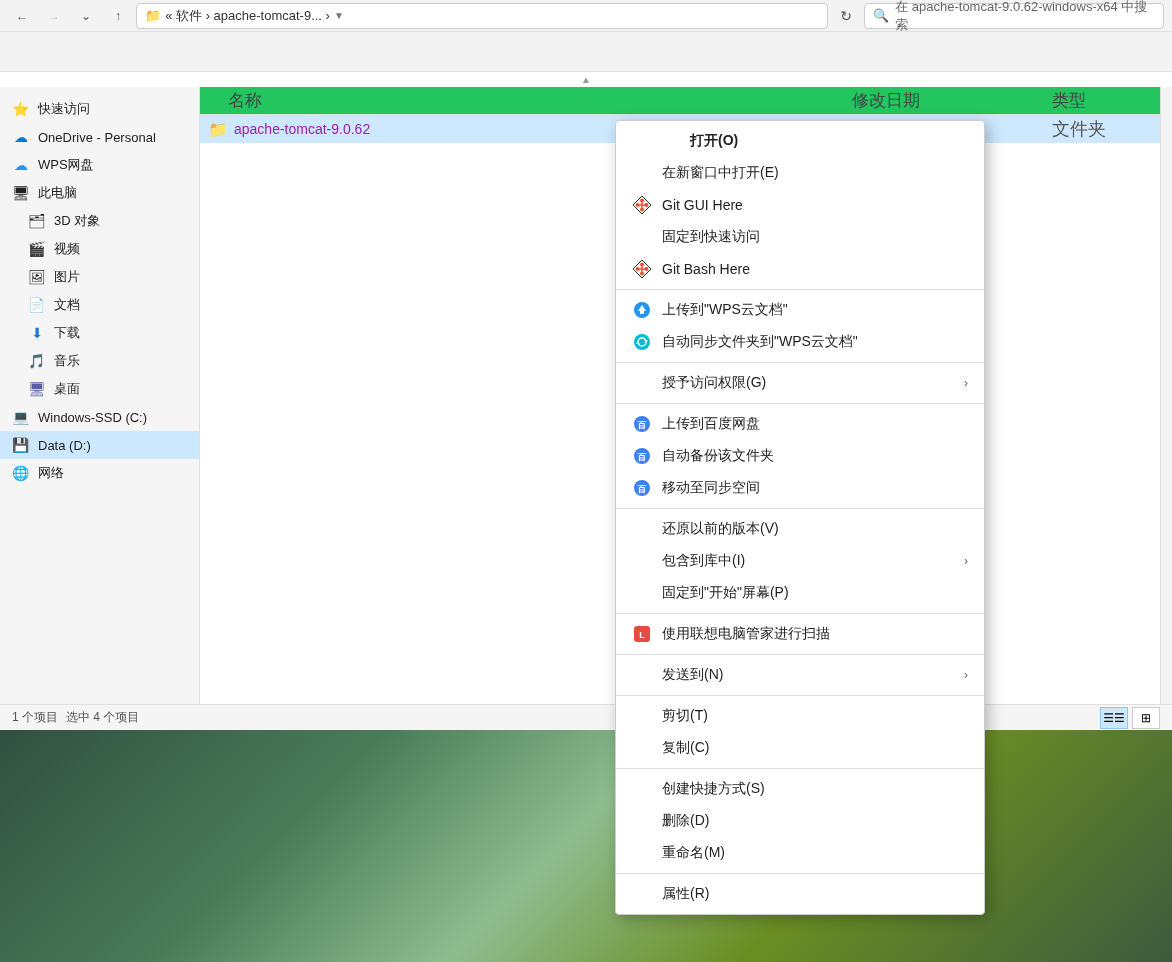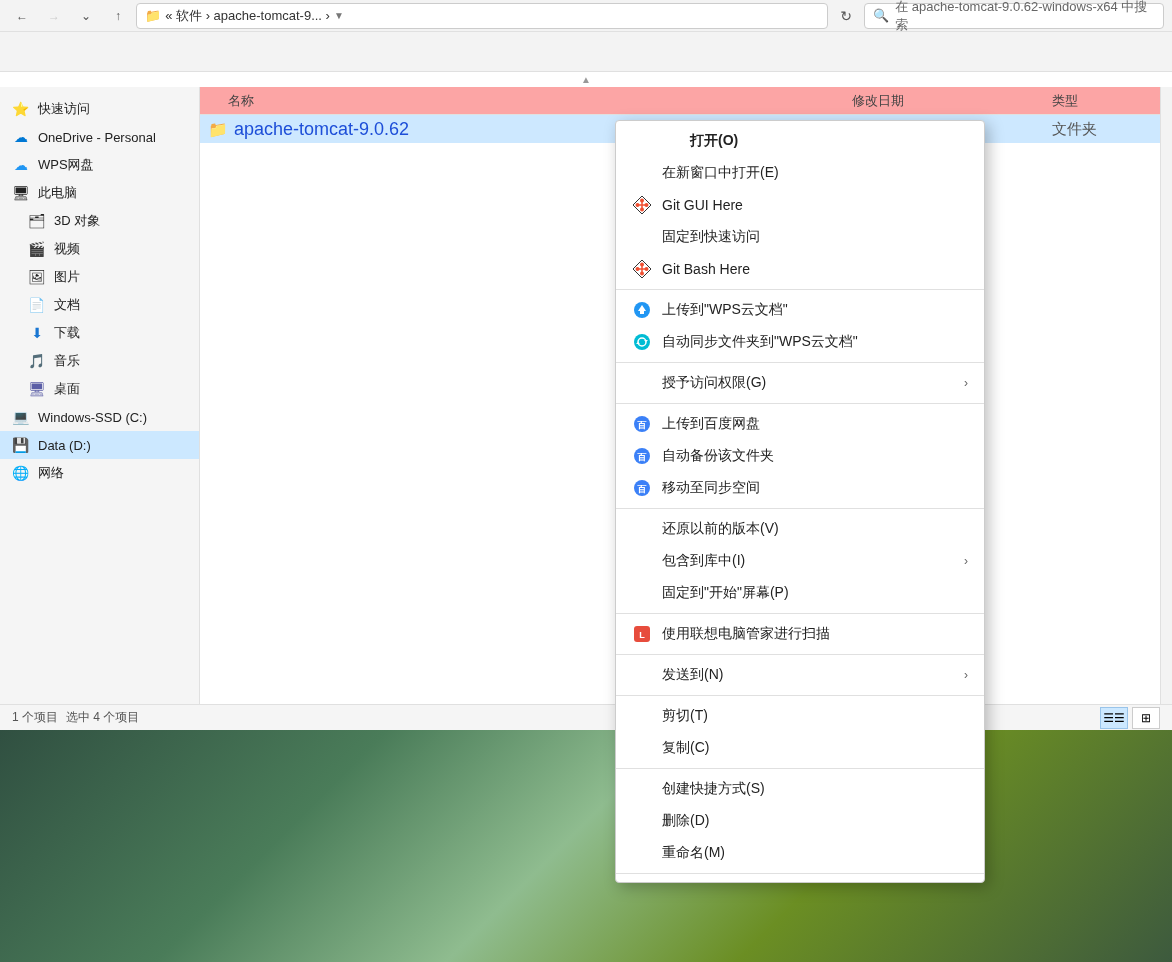--- a/index.html
+++ b/index.html
@@ -160,23 +160,23 @@
       display: flex;
       flex-direction: column;
     }
 
     
     .column-header {
       display: flex;
       align-items: center;
       height: 28px;
       border-bottom: 1px solid #e0e0e0;
-      background: #fca5a5;
+      background: #22c55e;
       padding: 0 8px;
-      font-size: 13px;
+      font-size: 17px;
       color: #444;
     }
 
     .col-name { flex: 1; padding-left: 20px; }
     .col-date { width: 200px; }
     .col-type { width: 100px; }
 
     .scroll-area {
       flex: 1;
       overflow-y: auto;
@@ -207,23 +207,23 @@
     .file-icon {
       width: 20px;
       height: 20px;
       margin-right: 6px;
       display: flex;
       align-items: center;
       justify-content: center;
       font-size: 14px;
     }
 
-    .file-name { flex: 1; font-size: 18px; color: #1d4ed8; }
+    .file-name { flex: 1; font-size: 14px; color: #a21caf; }
     .file-date { width: 200px; font-size: 13px; color: #555; }
-    .file-type { width: 100px; font-size: 15px; color: #555; }
+    .file-type { width: 100px; font-size: 18px; color: #555; }
 
     
     .status-bar {
       height: 26px;
       background: #f5f5f5;
       border-top: 1px solid #e0e0e0;
       display: flex;
       align-items: center;
       padding: 0 12px;
       font-size: 12px;
@@ -593,13 +593,17 @@
     </div>
     <div class="menu-item">
       <span class="menu-item-icon"></span>
       <span>删除(D)</span>
     </div>
     <div class="menu-item">
       <span class="menu-item-icon"></span>
       <span>重命名(M)</span>
     </div>
     <div class="menu-separator"></div>
+    <div class="menu-item">
+      <span class="menu-item-icon"></span>
+      <span>属性(R)</span>
+    </div>
   </div>
 
 </body></html>

